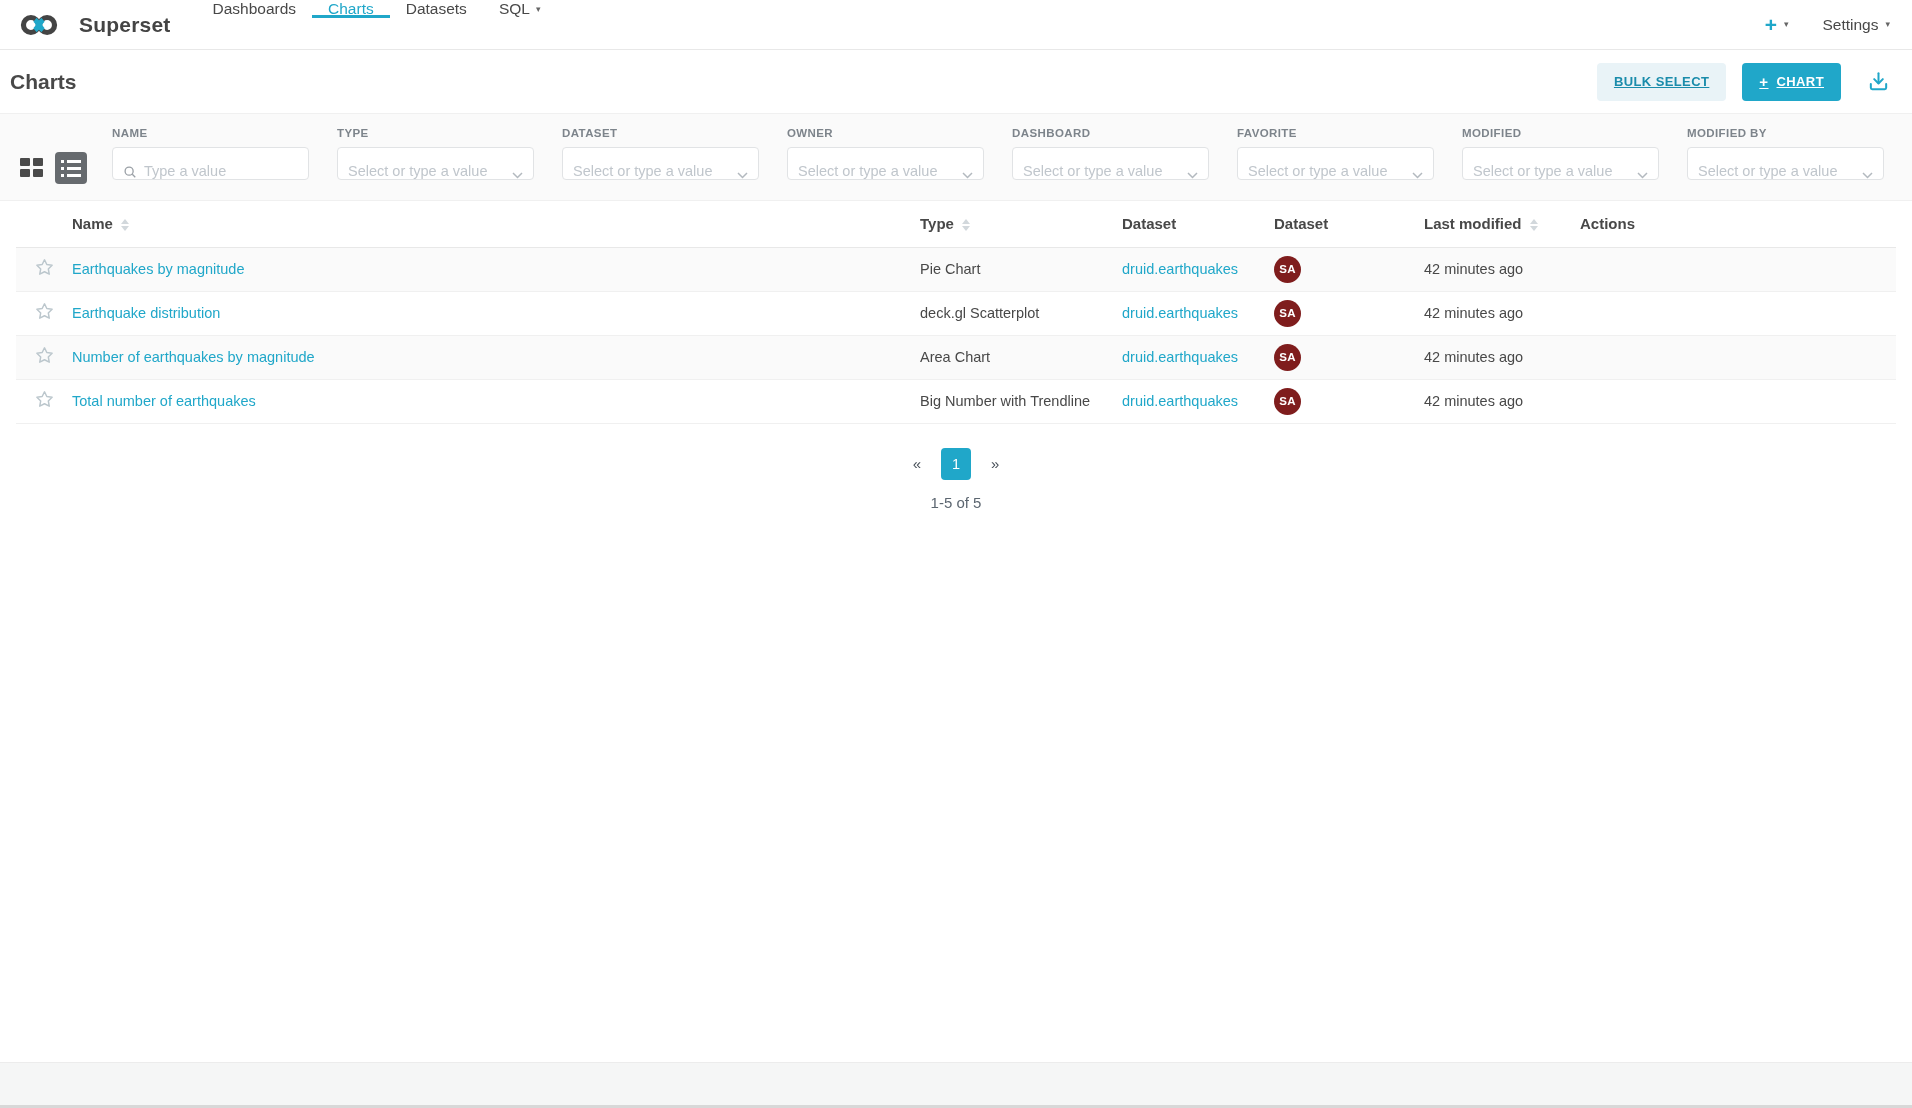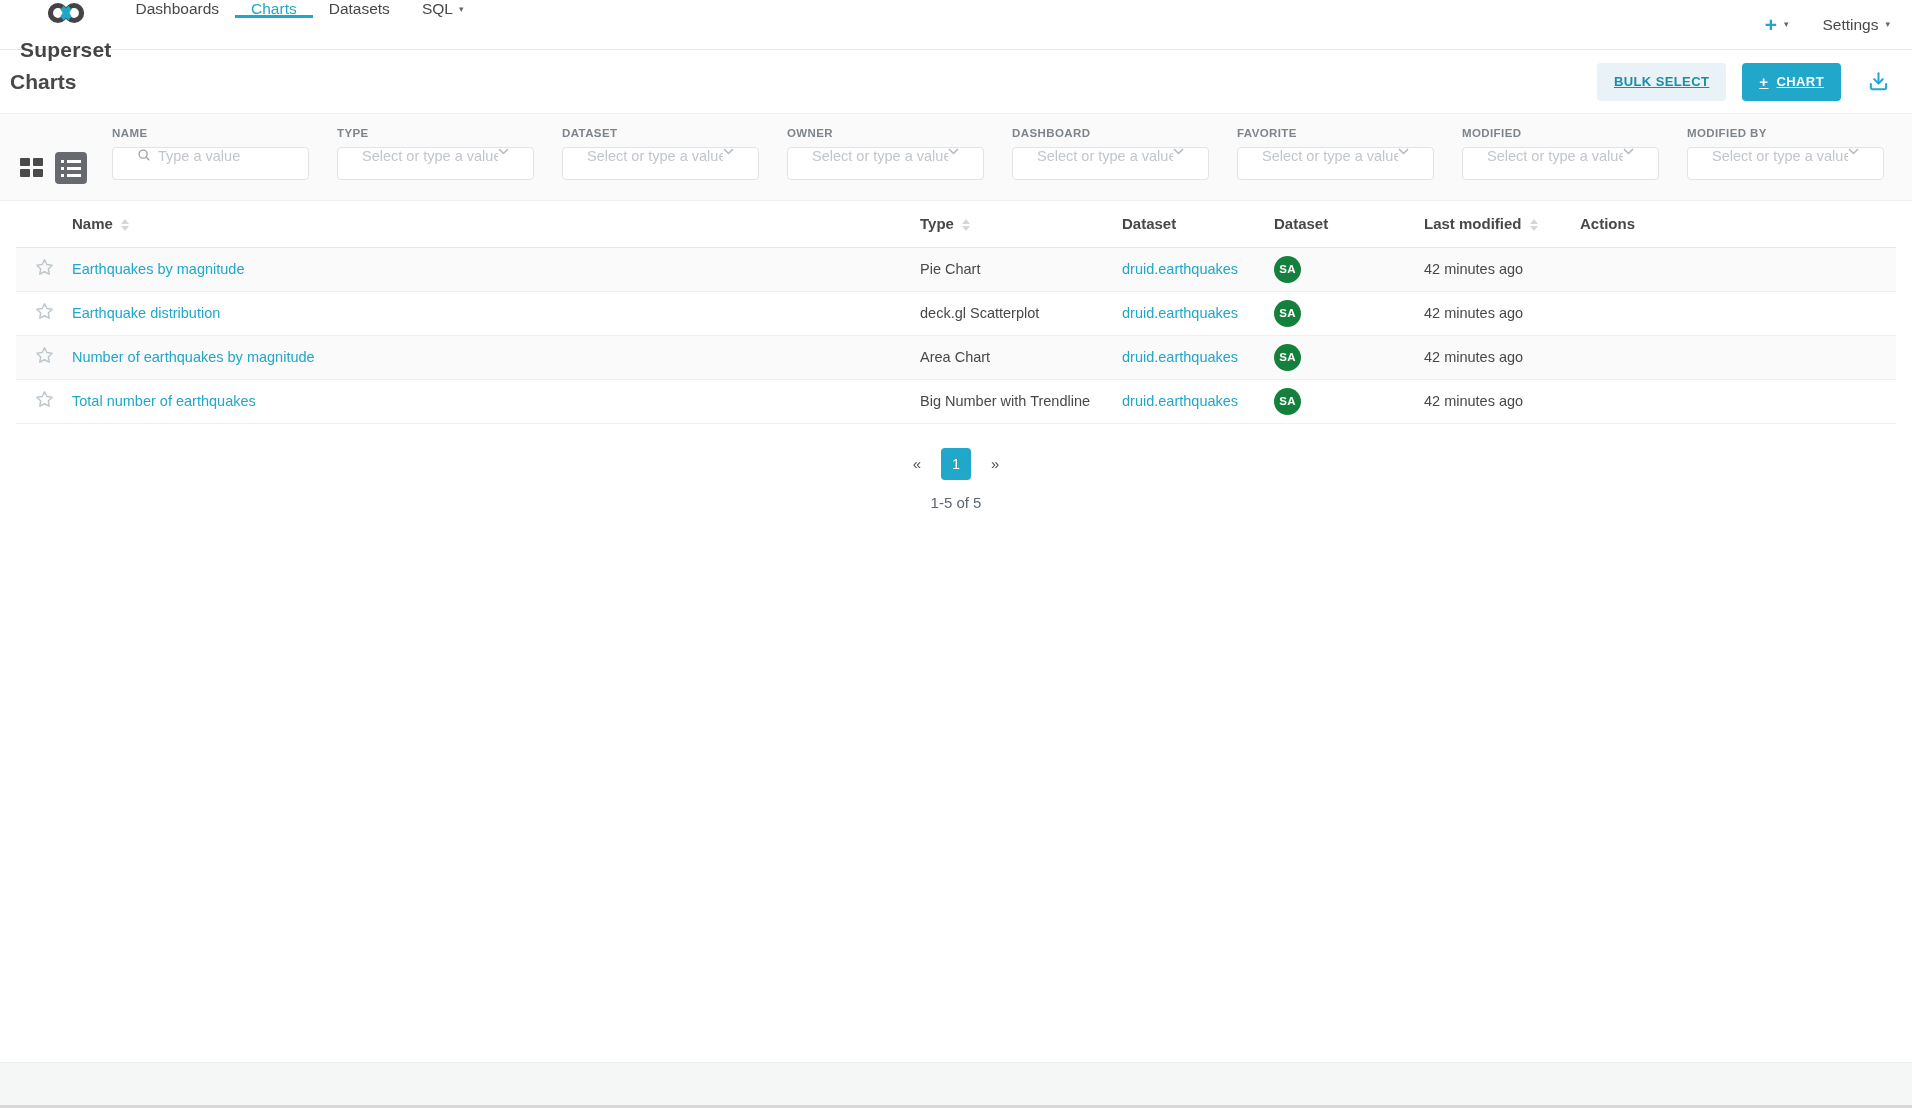--- a/index.html
+++ b/index.html
@@ -1,21 +1,21 @@
 <!DOCTYPE html>
 <html><head>
 <meta charset="utf-8">
 <style>
   * { margin:0; padding:0; box-sizing:border-box; }
   html,body { width:1912px; height:1108px; background:#fff; overflow:hidden;
               font-family:"Liberation Sans", sans-serif; color:#484848; }
 
   
   .navbar { height:50px; border-bottom:1px solid #e8e8e8; display:flex; align-items:stretch; padding:0 20px; background:#fff; }
-  .brand { display:flex; align-items:center; gap:12px; margin-right:8px; cursor:pointer;flex-direction:column; }
+  .brand { display:flex; align-items:center; gap:21px; margin-right:26px; cursor:pointer; }
   .brand-name { font-size:21px; font-weight:bold; color:#444; letter-spacing:.2px; }
   .nav-items { display:flex; align-items:flex-start; }
   .nav-item { display:flex; align-items:center; gap:6px; padding:0 16px; font-size:15.5px; color:#484848; cursor:pointer; }
   .nav-item.active { color:#20A7C9; box-shadow:inset 0 -3px 0 #20A7C9; }
   .nav-spacer { flex:1; }
   .nav-right { display:flex; align-items:center; gap:34px; padding-right:2px; }
   .plus-menu { display:flex; align-items:center; gap:7px; cursor:pointer; }
   .plus-glyph { color:#20A7C9; font-size:21px; font-weight:bold; line-height:1; }
   .settings-menu { display:flex; align-items:center; gap:7px; font-size:15.5px; cursor:pointer; }
   .caret { font-size:9px; color:#666; line-height:1; }
@@ -37,37 +37,37 @@
   .grid-toggle { width:24px; height:20px; display:grid; grid-template-columns:10px 10px; grid-template-rows:8px 8px; gap:3px; cursor:pointer; }
   .grid-toggle i { background:#4a4a4a; border-radius:1px; }
   .list-toggle { width:32px; height:32px; background:#666a6e; border-radius:4px; display:flex; flex-direction:column;
                  justify-content:center; gap:4px; padding-left:6px; cursor:pointer; }
   .list-toggle .row { display:flex; align-items:center; gap:3px; }
   .list-toggle .dot { width:3px; height:3px; background:#fff; }
   .list-toggle .bar { width:14px; height:3px; background:#fff; }
   .field { width:197px; margin-right:28px; }
   .field-label { display:block; font-size:11.5px; font-weight:bold; letter-spacing:.4px; color:#7d848b; margin-bottom:8px; }
   .control { height:33px; width:100%; background:#fff; border:1px solid #e1e3e5; border-radius:4px;
-             display:flex; align-items:flex-start; padding:0 24px; cursor:pointer; }
+             display:flex; align-items:flex-end; padding:0 10px; cursor:pointer; }
   .control input { border:none; outline:none; width:100%; font-family:inherit; font-size:14.5px; color:#484848; background:transparent; }
   .control input::placeholder { color:#c0c6cc; }
   .control .ph { flex:1; font-size:14.5px; color:#c0c6cc; white-space:nowrap; overflow:hidden; }
   .control .sicon { margin-right:7px; display:flex; }
 
   
   table { width:1880px; margin:0 16px; border-collapse:collapse; table-layout:fixed; }
   th { text-align:left; height:46px; font-size:15px; font-weight:bold; color:#484848; border-bottom:1px solid #e8e8e8; padding:0; }
   td { height:44px; font-size:14.5px; color:#484848; border-bottom:1px solid #f0f0f0; padding:0; }
   tbody tr:nth-child(odd) td { background:#fafafa; }
   .cell-star { text-align:center; }
   a.link { color:#20A7C9; text-decoration:none; cursor:pointer; }
   .sorter { display:inline-flex; flex-direction:column; gap:2px; margin-left:8px; vertical-align:middle; }
   .sorter .up { width:0; height:0; border-left:4px solid transparent; border-right:4px solid transparent; border-bottom:5px solid #d2d8dc; }
   .sorter .down { width:0; height:0; border-left:4px solid transparent; border-right:4px solid transparent; border-top:5px solid #d2d8dc; }
-  .avatar { width:27px; height:27px; border-radius:50%; background:#15803d; color:#fff; font-size:11.5px; font-weight:bold;
+  .avatar { width:27px; height:27px; border-radius:50%; background:#7f1d1d; color:#fff; font-size:11.5px; font-weight:bold;
             display:flex; align-items:center; justify-content:center; letter-spacing:.3px; cursor:pointer; }
   .star-btn { background:none; border:none; cursor:pointer; display:inline-flex; }
 
   
   .pagination { margin-top:24px; display:flex; flex-direction:column; align-items:center; }
   .pager { display:flex; align-items:center; gap:16px; }
   .pg-arrow { font-size:15px; color:#49515a; cursor:pointer; padding:4px; }
   .pg-page { width:30px; height:32px; background:#20A7C9; border-radius:4px; color:#fff; font-size:14.5px;
              display:flex; align-items:center; justify-content:center; cursor:pointer; }
   .pg-summary { margin-top:14px; font-size:15px; color:#5c6670; }

